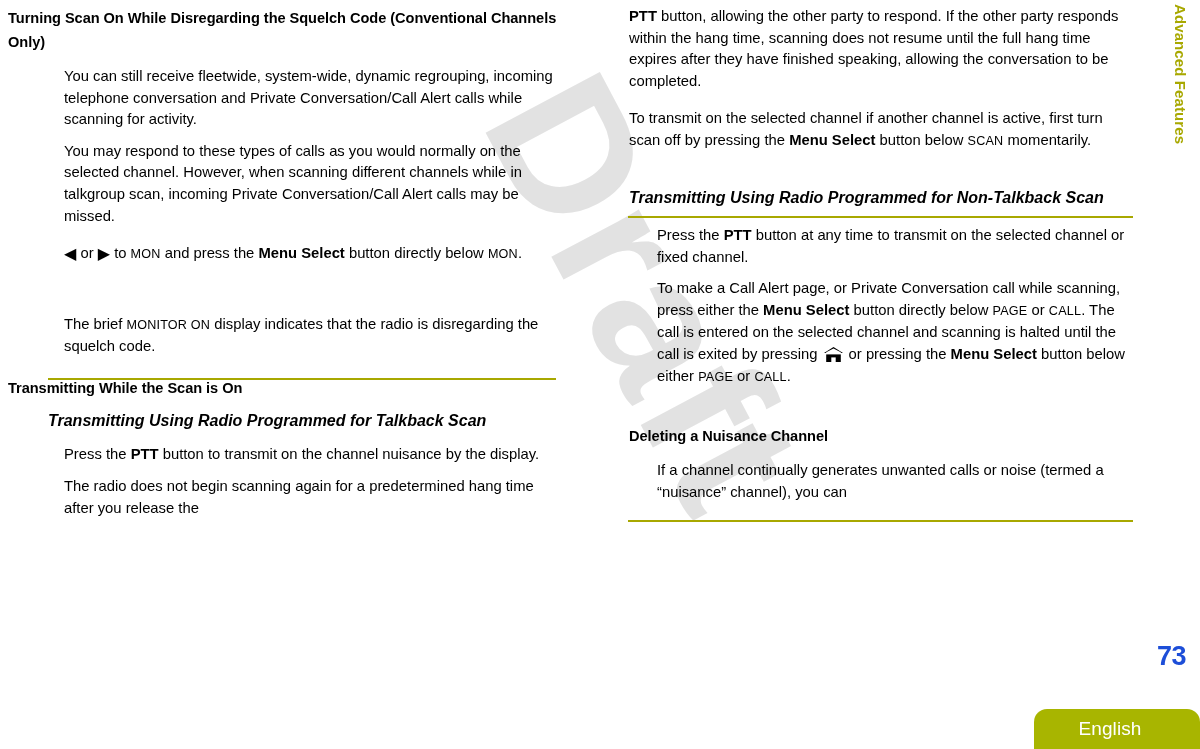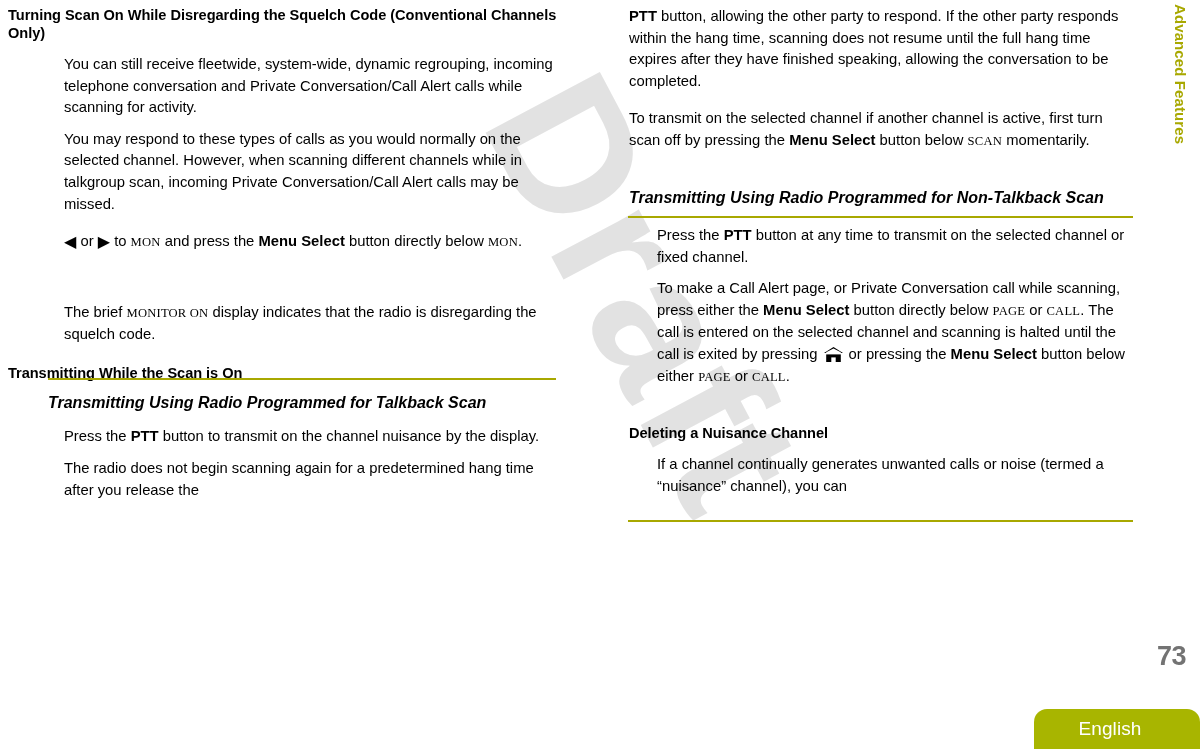--- a/index.html
+++ b/index.html
@@ -57,21 +57,21 @@
     position: absolute;
     top: 0;
   }
   #col-left  { left: 8px;   width: 552px; }
   #col-right { left: 613px; width: 508px; margin-left: 16px; }
 
   
   .h-section {
     font-size: 14.6px;
     font-weight: bold;
-    line-height: 18px;
+    line-height: 24px;
     margin: 0 0 2px 0;
     letter-spacing: -0.05px;
   }
   .h-sub {
     font-size: 16px;
     font-weight: bold;
     font-style: italic;
     line-height: 18.5px;
     margin: 0 0 2px 0;
     padding-left: 40px;
@@ -89,21 +89,21 @@
   .spacer-10 { height: 10px; }
   .spacer-12 { height: 12px; }
   .spacer-16 { height: 16px; }
   .spacer-18 { height: 18px; }
   .spacer-20 { height: 20px; }
 
   b, strong { font-weight: bold; }
 
   
   .lcd {
-    font-family: Liberation Serif, serif;
+    font-family: Liberation Sans, sans-serif;
     font-size: 12.6px;
     letter-spacing: 0.2px;
   }
 
   
   .nav-arrow {
     font-family: "DejaVu Sans", sans-serif;
     font-size: 16px;
     line-height: 1;
     vertical-align: -1px;
@@ -151,21 +151,21 @@
     letter-spacing: 0.1px;
   }
 
   
   #page-number {
     position: absolute;
     right: 14px;
     top: 641px;
     font-size: 27px;
     font-weight: bold;
-    color: #737373;
+    color: #1d4ed8;
     letter-spacing: -0.5px;
   }
   #language-bar {
     position: absolute;
     left: 1034px;
     top: 709px;
     width: 166px;
     height: 56px;
     background: #a8b500;
     border-radius: 13px;

